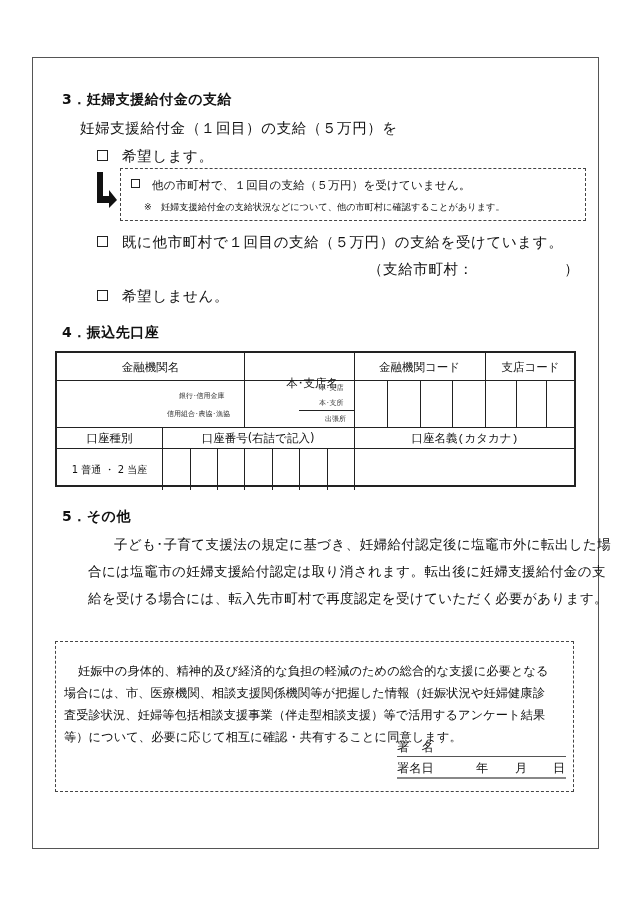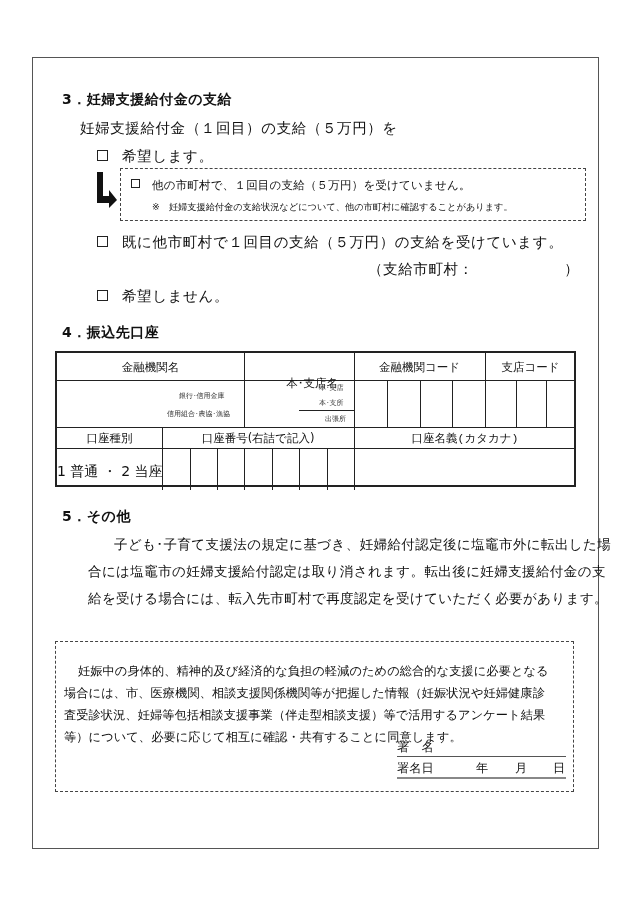--- a/index.html
+++ b/index.html
@@ -35,21 +35,21 @@
 </div>
 
 <svg class="arrow" viewBox="0 0 22 36">
   <path d="M2 0 L8 0 L8 24 L14 24 L14 18 L22 28 L14 36 L14 31 L2 31 Z" fill="#111"></path>
 </svg>
 
 <div class="dash-box" style="left:120px; top:168px; width:466px; height:53px;"></div>
 <div class="abs t12" style="left:131px; top:178px;">
   <span class="chk" style="width:9px;height:9px;margin-right:12px;"></span><span>他の市町村で、１回目の支給（５万円）を受けていません。</span>
 </div>
-<div class="abs" style="left:152px; top:201px; font-size:9.2px;text-align:center;">※　妊婦支援給付金の支給状況などについて、他の市町村に確認することがあります。</div>
+<div class="abs" style="left:144px; top:201px; font-size:9.2px;text-align:center;">※　妊婦支援給付金の支給状況などについて、他の市町村に確認することがあります。</div>
 
 <div class="abs t15" style="left:97px; top:233px;">
   <span class="chk"></span><span>既に他市町村で１回目の支給（５万円）の支給を受けています。</span>
 </div>
 <div class="abs t15" style="left:368px; top:260px;">（支給市町村：　　　　　　）</div>
 
 <div class="abs t15" style="left:97px; top:287px;">
   <span class="chk"></span><span>希望しません。</span>
 </div>
 
@@ -104,21 +104,21 @@
   <div class="abs" style="left:396px; top:28px; width:32px; height:46px;"></div>
 
   <div class="abs" style="left:429px; top:28px; width:30px; height:46px;"></div>
   <div class="abs" style="left:460px; top:28px; width:29px; height:46px;"></div>
   <div class="abs" style="left:490px; top:28px; width:29px; height:46px;"></div>
 
   <div class="cell-text" style="left:0; top:78px; width:105px;">口座種別</div>
   <div class="cell-text" style="left:105px; top:78px; width:192px;">口座番号(右詰で記入)</div>
   <div class="cell-text" style="left:297px; top:78px; width:222px;font-family:Liberation Mono, monospace;">口座名義(カタカナ)</div>
 
-  <div class="cell-text" style="left:0; top:110px; width:105px; font-size:14px;">1 普通 ・ 2 当座</div>
+  <div class="cell-text" style="left:0; top:110px; width:105px; font-size:10px;">1 普通 ・ 2 当座</div>
   <div class="abs" style="left:106px; top:96px; width:27px; height:41px;"></div>
   <div class="abs" style="left:134px; top:96px; width:26px; height:41px;"></div>
   <div class="abs" style="left:161px; top:96px; width:26px; height:41px;"></div>
   <div class="abs" style="left:188px; top:96px; width:27px; height:41px;"></div>
   <div class="abs" style="left:216px; top:96px; width:26px; height:41px;"></div>
   <div class="abs" style="left:243px; top:96px; width:27px; height:41px;"></div>
   <div class="abs" style="left:271px; top:96px; width:26px; height:41px;"></div>
   <div class="abs" style="left:298px; top:96px; width:221px; height:41px;"></div>
 </div>
 

